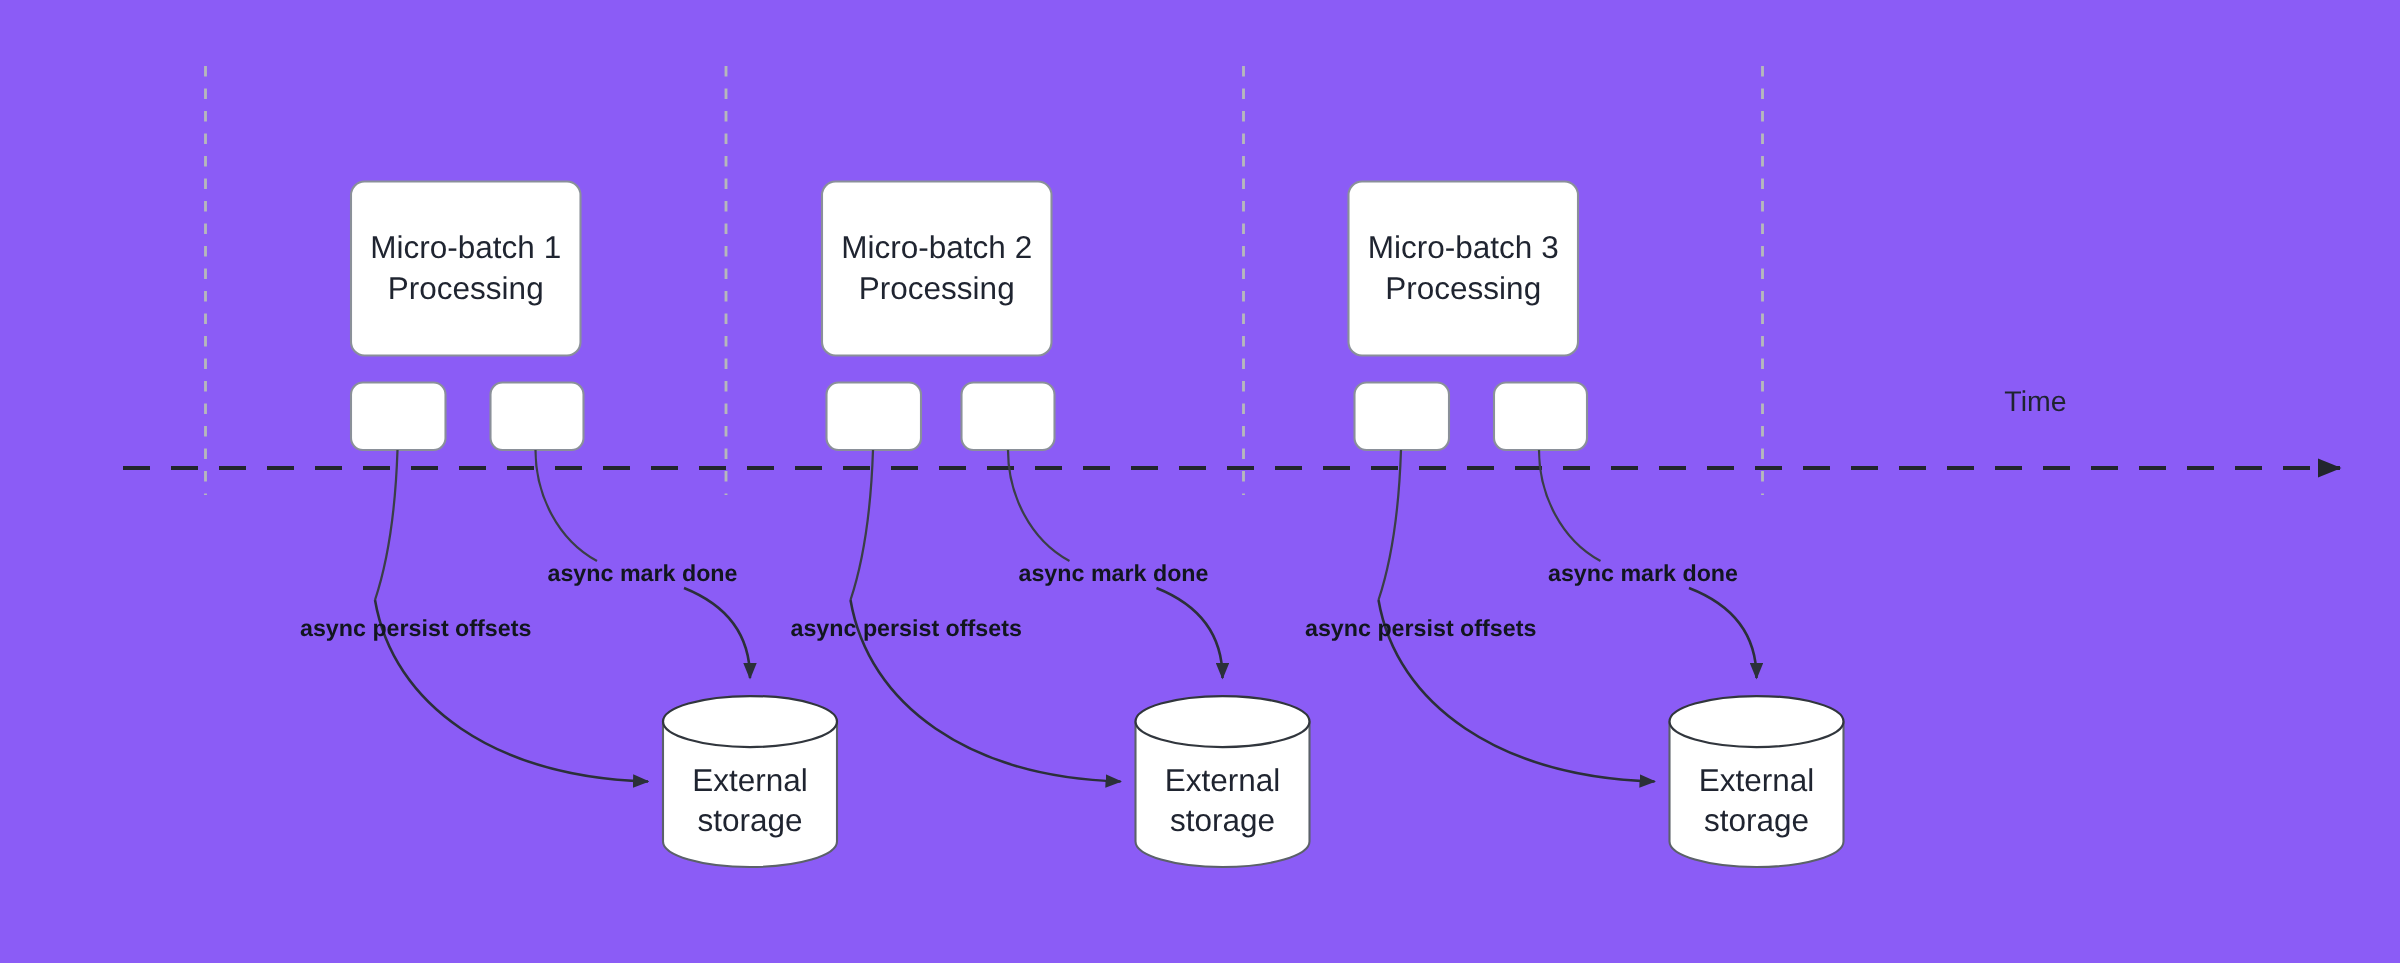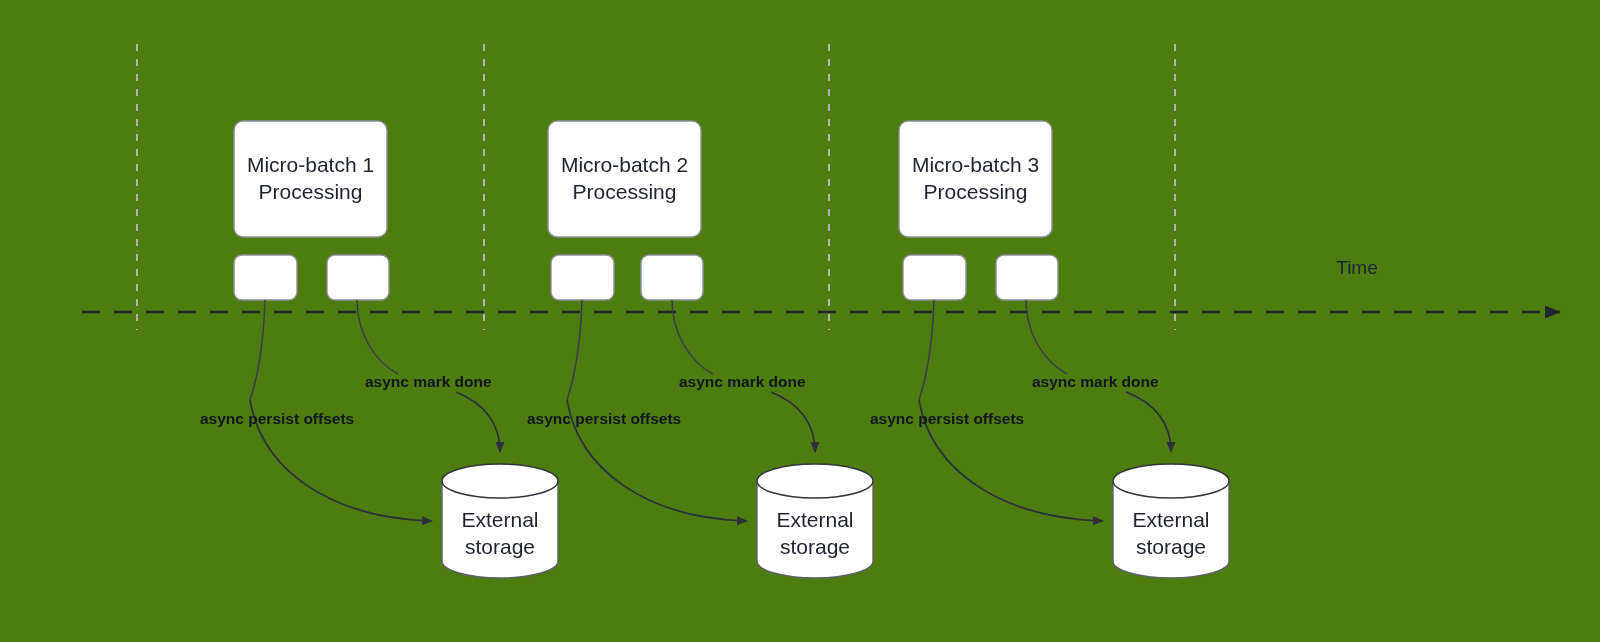--- a/index.html
+++ b/index.html
@@ -9,21 +9,21 @@
     background: #ffffff;
   }
   body {
     font-family: "Liberation Sans", sans-serif;
     color: #1f2430;
   }
   #canvas {
     position: relative;
     width: 1600px;
     height: 642px;
-    background: #4d7c0f;
+    background: #8b5cf6;
     overflow: hidden;
   }
   #diagram-svg {
     position: absolute;
     left: 0;
     top: 0;
     width: 1600px;
     height: 642px;
   }
   .shape-label {

